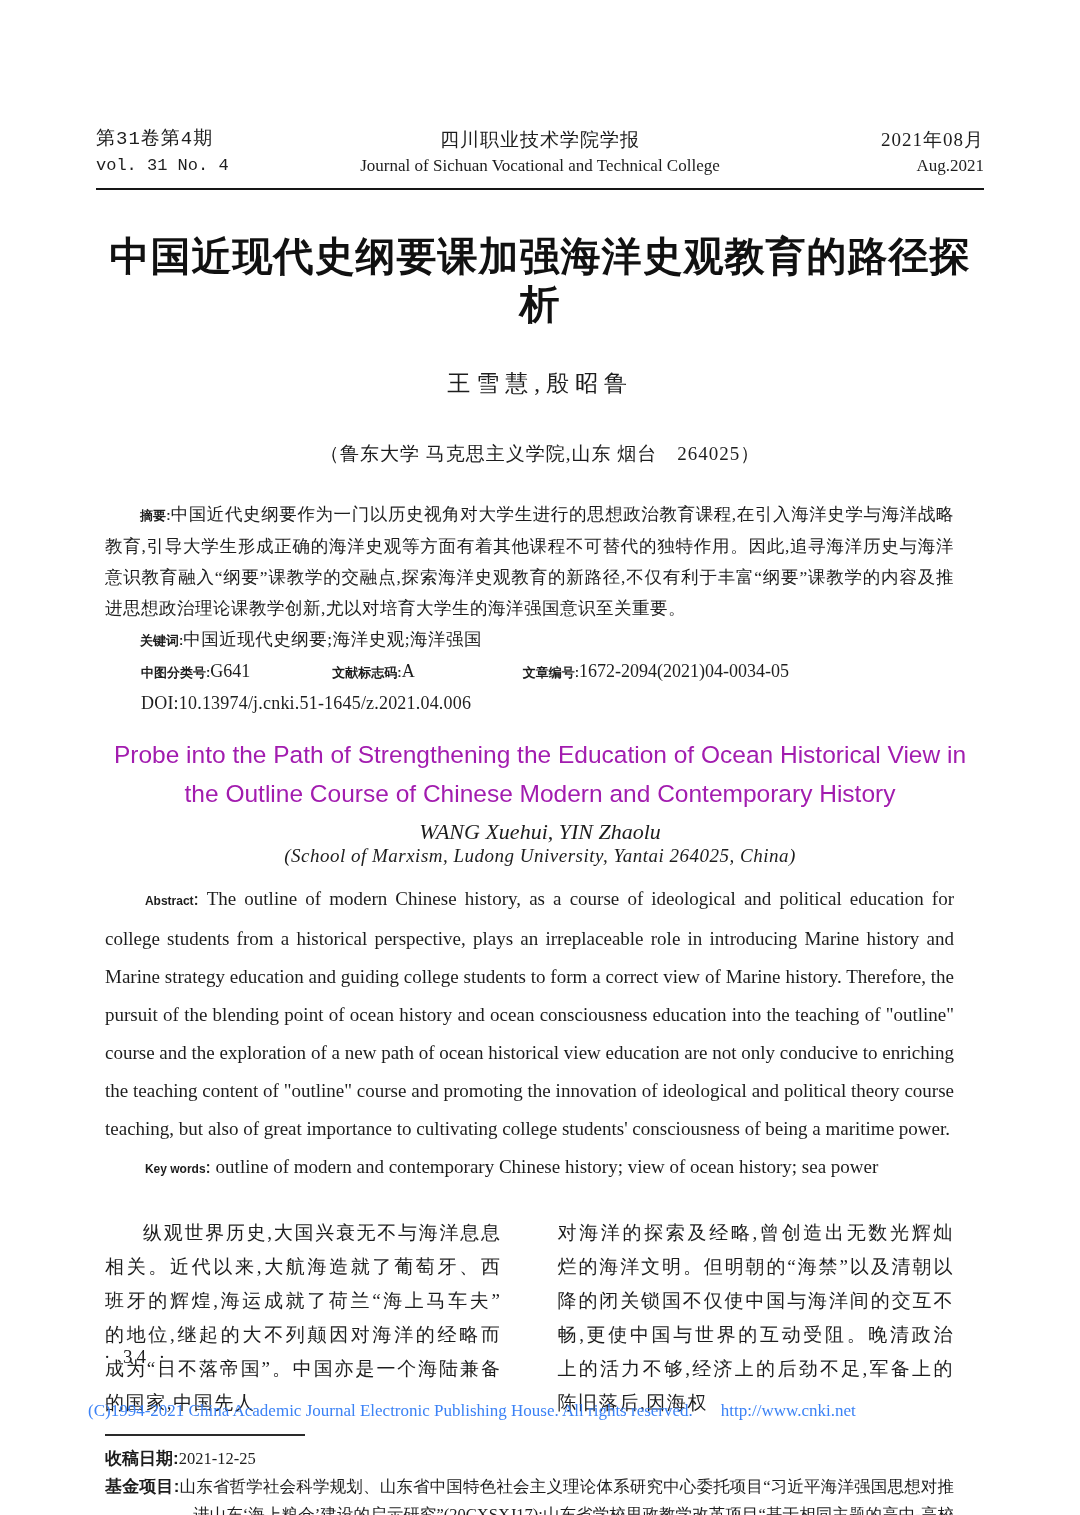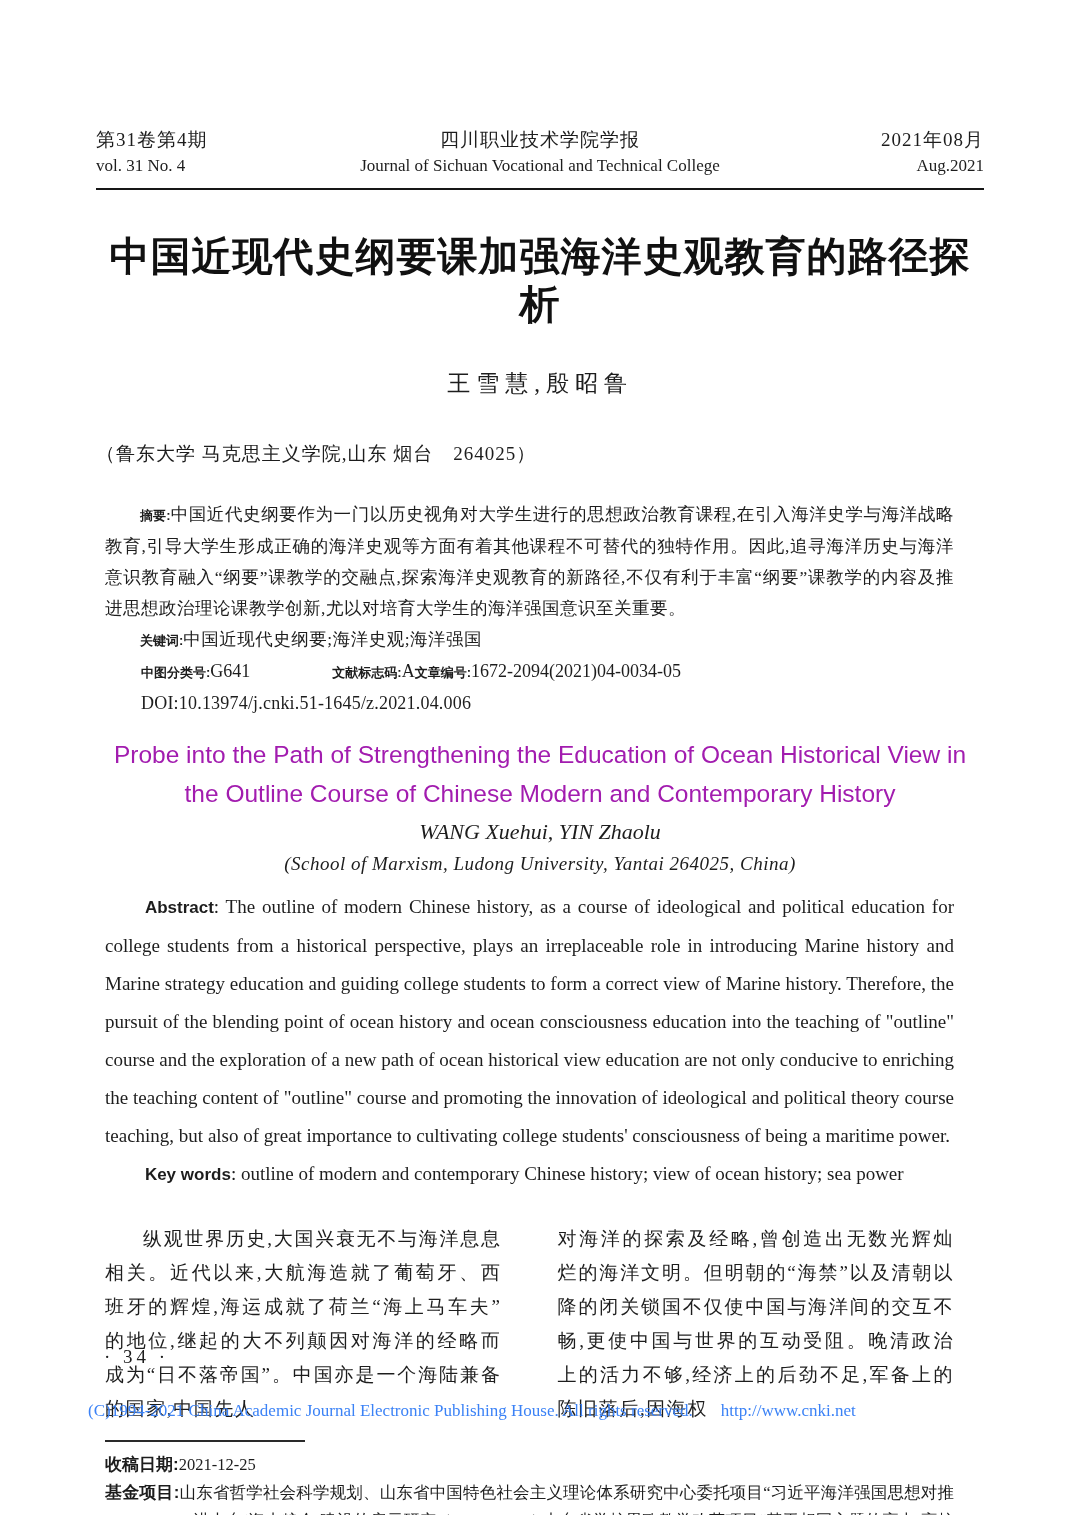--- a/index.html
+++ b/index.html
@@ -8,65 +8,65 @@
     font-family:"Liberation Serif","DejaVu Serif",serif;
     color:#1d1d1d;
     -webkit-font-smoothing:antialiased;
   }
   .page{
     position:relative;width:1080px;height:1515px;
     padding:126px 96px 0;box-sizing:border-box;overflow:hidden;
   }
   
   .jheader{display:flex;align-items:flex-start;}
-  .jh-left{width:190px;text-align:left;}
+  .jh-left{width:190px;text-align:left;font-family:Liberation Mono, monospace;}
   .jh-center{flex:1;text-align:center;}
   .jh-right{width:190px;text-align:right;}
   .jh-cn{font-size:19px;line-height:27px;letter-spacing:1px;}
   .jh-en{font-size:17px;line-height:26px;}
   .header-rule{border:none;border-top:2px solid #161616;margin:9px 0 0;}
   
   .title-cn{
     margin:42px 6px 0;text-align:center;
     font-family:"Liberation Sans","DejaVu Sans",sans-serif;
     font-size:40px;font-weight:bold;letter-spacing:1px;line-height:48px;color:#111;
   }
   .authors-cn{margin-top:40px;text-align:center;font-size:23px;letter-spacing:6px;}
-  .affil-cn{margin-top:42px;text-align:left;font-size:19px;letter-spacing:1px;}
+  .affil-cn{margin-top:42px;text-align:center;font-size:19px;letter-spacing:1px;}
   
   .meta{margin:32px 30px 0 9px;font-size:17.5px;line-height:31px;}
   .meta p{margin:0;}
   .abstract-cn{text-align:justify;text-indent:2em;letter-spacing:0.5px;}
   .keywords-cn{text-indent:2em;letter-spacing:0.5px;}
   .label-hei{
     font-family:"Liberation Sans","DejaVu Sans",sans-serif;
     font-weight:bold;font-size:13px;letter-spacing:0;
   }
   .clc-row{display:flex;text-indent:0;padding-left:2em;font-size:18px;}
   .clc-item{white-space:nowrap;}
   .clc-gap1{margin-left:82px;}
-  .clc-gap2{}
+  .clc-gap2{margin-left:108px;}
   .doi-line{text-indent:2em;font-size:18px;letter-spacing:0.2px;}
   
   .title-en{
     margin:16px 0 0;text-align:center;
     font-family:"Liberation Sans","DejaVu Sans",sans-serif;
     font-weight:normal;font-size:24.5px;line-height:39px;color:#a21caf;
   }
   .authors-en{margin-top:6px;text-align:center;font-size:22px;font-style:italic;}
-  .affil-en{margin-top:8px;text-align:center;font-size:19px;font-style:italic;letter-spacing:0.5px;}
+  .affil-en{text-align:center;font-size:19px;font-style:italic;letter-spacing:0.5px;}
   .abstract-en{
     margin:13px 30px 0 9px;font-size:19px;line-height:38px;
     text-align:justify;text-indent:2.1em;
   }
   .abstract-en p{margin:0;}
   .keywords-en{margin:0 30px 0 9px;font-size:19px;line-height:38px;text-indent:2.1em;}
   .label-en{
     font-family:"Liberation Sans","DejaVu Sans",sans-serif;
-    font-weight:bold;font-size:17px;
+    font-weight:bold;font-size:12px;
   }
   
   .body-cols{display:flex;gap:56px;margin:28px 30px 0 9px;}
   .col{flex:1;font-size:19px;line-height:34px;letter-spacing:1.6px;text-align:justify;}
   .col p{margin:0;}
   .col-left p{text-indent:2em;}
   
   .footnote{margin:14px 30px 0 9px;font-size:16.5px;line-height:28px;}
   .fn-rule{border:none;border-top:2px solid #2a2a2a;width:200px;margin:0 0 9px;}
   .fn-line{margin:0;}

